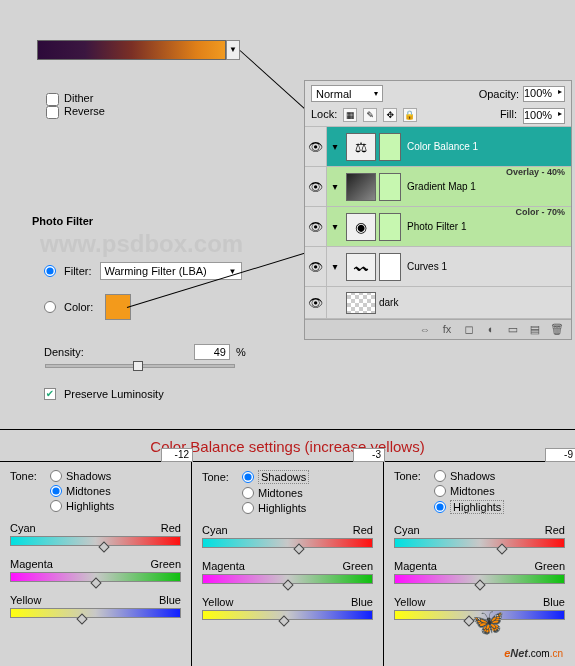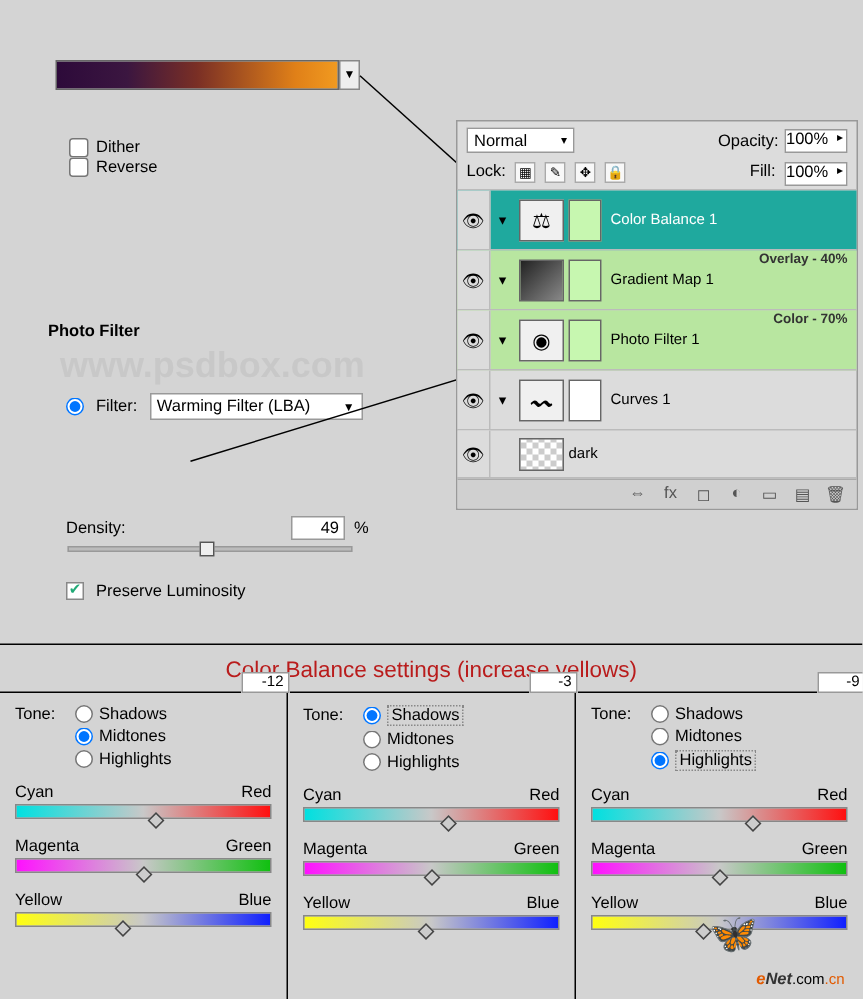--- a/index.html
+++ b/index.html
@@ -83,20 +83,25 @@
   <div class="watermark">www.psdbox.com</div>
 
   <div class="row" style="top:262px">
     <input type="radio" class="radio" checked="" style="">
     <span>Filter:</span>
     <div class="sel">
         <span>Warming Filter (LBA)</span>
         <span style="font-size:8px">▼</span>
       </div>
   </div>
+  <div class="row" style="top:294px">
+    <input type="radio" class="radio" style="">
+    <span>Color:</span>
+    <div class="color-sw"></div>
+  </div>
   <div class="row" style="top:344px;gap:0">
     <span style="width:150px">Density:</span>
     <input class="num-in" value="49" style="">
     <span style="margin-left:6px">%</span>
   </div>
   <div style="position:absolute;left:45px;top:362px">
     <div class="slider-track">
         <div class="slider-thumb" style="left:49%"></div>
       </div>
   </div>

